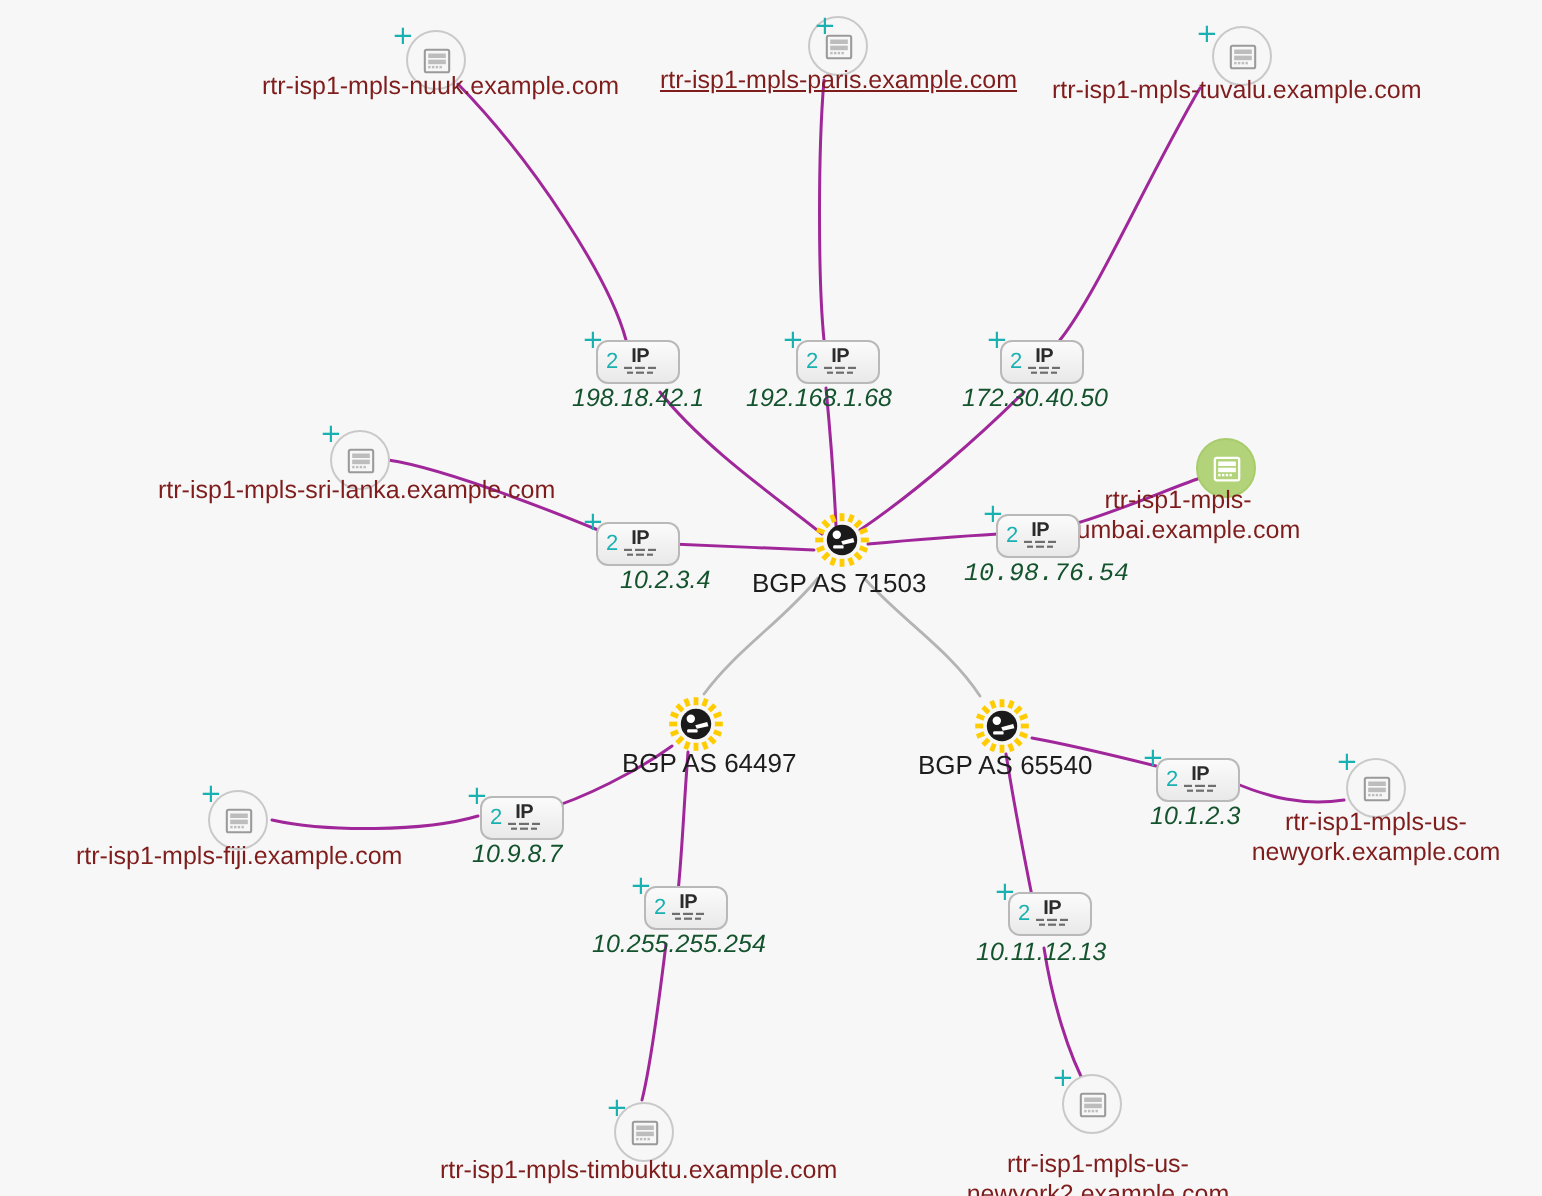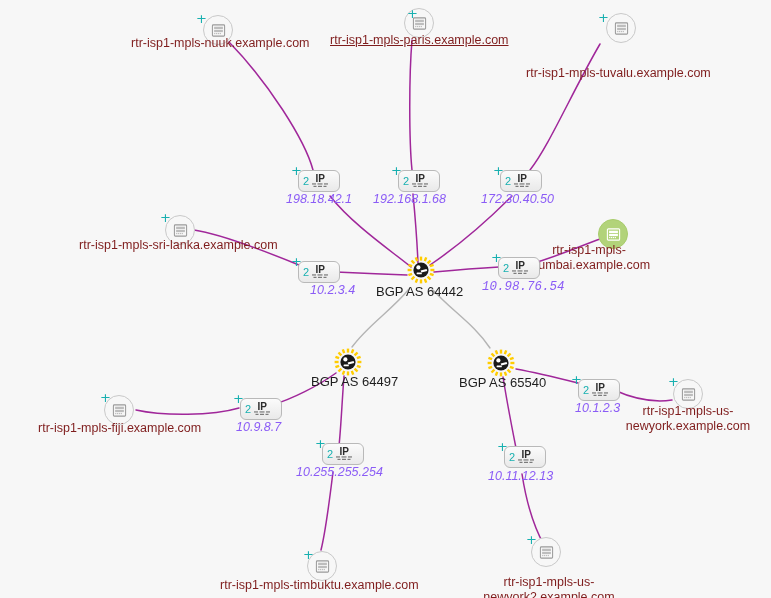--- a/index.html
+++ b/index.html
@@ -101,21 +101,21 @@
     font-family: "Liberation Sans", sans-serif;
   }
   .ipnode .ipglyph svg {
     display: block;
     margin-top: 1px;
   }
   .ip-label {
     position: absolute;
     font-size: 12.5px;
     font-style: italic;
-    color: #8b5cf6;
+    color: #14532d;
     white-space: nowrap;
     font-family: "Liberation Sans", sans-serif;
   }
   
   .bgp {
     position: absolute;
     width: 28px;
     height: 28px;
   }
   .bgp svg { display: block; }
@@ -210,21 +210,21 @@
       <rect x="1.5" y="2" width="13" height="12" rx="1" fill="none" stroke="#9a9a9a" stroke-width="1.1"></rect>
       <rect x="3.3" y="4" width="9.4" height="2.4" fill="#bdbdbd"></rect>
       <rect x="3.3" y="7.3" width="9.4" height="2.4" fill="#bdbdbd"></rect>
       <rect x="3.3" y="10.6" width="1.3" height="1.3" fill="#bdbdbd"></rect>
       <rect x="5.3" y="10.6" width="1.3" height="1.3" fill="#bdbdbd"></rect>
       <rect x="7.3" y="10.6" width="1.3" height="1.3" fill="#bdbdbd"></rect>
       <rect x="9.3" y="10.6" width="1.3" height="1.3" fill="#bdbdbd"></rect>
     </svg>
   </div>
   <div class="plus" style="left:598px; top:13px;">+</div>
-  <div class="dev-label" style="left:526px; top:38px;margin-top:28px;">rtr-isp1-mpls-tuvalu.example.com</div>
+  <div class="dev-label" style="left:526px; top:38px;">rtr-isp1-mpls-tuvalu.example.com</div>
 
   <div class="device" style="left:165px; top:215px;">
     <svg class="rack" viewBox="0 0 16 16">
       <rect x="1.5" y="2" width="13" height="12" rx="1" fill="none" stroke="#9a9a9a" stroke-width="1.1"></rect>
       <rect x="3.3" y="4" width="9.4" height="2.4" fill="#bdbdbd"></rect>
       <rect x="3.3" y="7.3" width="9.4" height="2.4" fill="#bdbdbd"></rect>
       <rect x="3.3" y="10.6" width="1.3" height="1.3" fill="#bdbdbd"></rect>
       <rect x="5.3" y="10.6" width="1.3" height="1.3" fill="#bdbdbd"></rect>
       <rect x="7.3" y="10.6" width="1.3" height="1.3" fill="#bdbdbd"></rect>
       <rect x="9.3" y="10.6" width="1.3" height="1.3" fill="#bdbdbd"></rect>
@@ -494,21 +494,21 @@
           <line x1="22.9" y1="10.2" x2="26.6" y2="8.8"></line>
       </g>
       <circle cx="14" cy="14" r="7.6" fill="#1a1a1a"></circle>
       <g fill="#ffffff">
         <circle cx="11.4" cy="11.4" r="2.1"></circle>
         <path d="M13.6 14.6 L19.6 13.0 L20.2 15.1 L14.4 16.4 Z"></path>
         <rect x="9.6" y="16.6" width="5.2" height="1.7" rx="0.6"></rect>
       </g>
     </svg>
   </div>
-  <div class="bgp-label" style="left:376px; top:284px;">BGP AS 64442</div>
+  <div class="bgp-label" style="left:376px; top:284px;">BGP AS 71503</div>
 
   <div class="bgp" style="left:334px; top:348px;">
     <svg width="28" height="28" viewBox="0 0 28 28">
       <g stroke="#ffcc00" stroke-width="2.4" stroke-linecap="butt">
         <line x1="14" y1="0.6" x2="14" y2="4.6"></line>
           <line x1="14" y1="23.4" x2="14" y2="27.4"></line>
         <line x1="0.6" y1="14" x2="4.6" y2="14"></line>
           <line x1="23.4" y1="14" x2="27.4" y2="14"></line>
         <line x1="4.5" y1="4.5" x2="7.4" y2="7.4"></line>
           <line x1="20.6" y1="20.6" x2="23.5" y2="23.5"></line>

